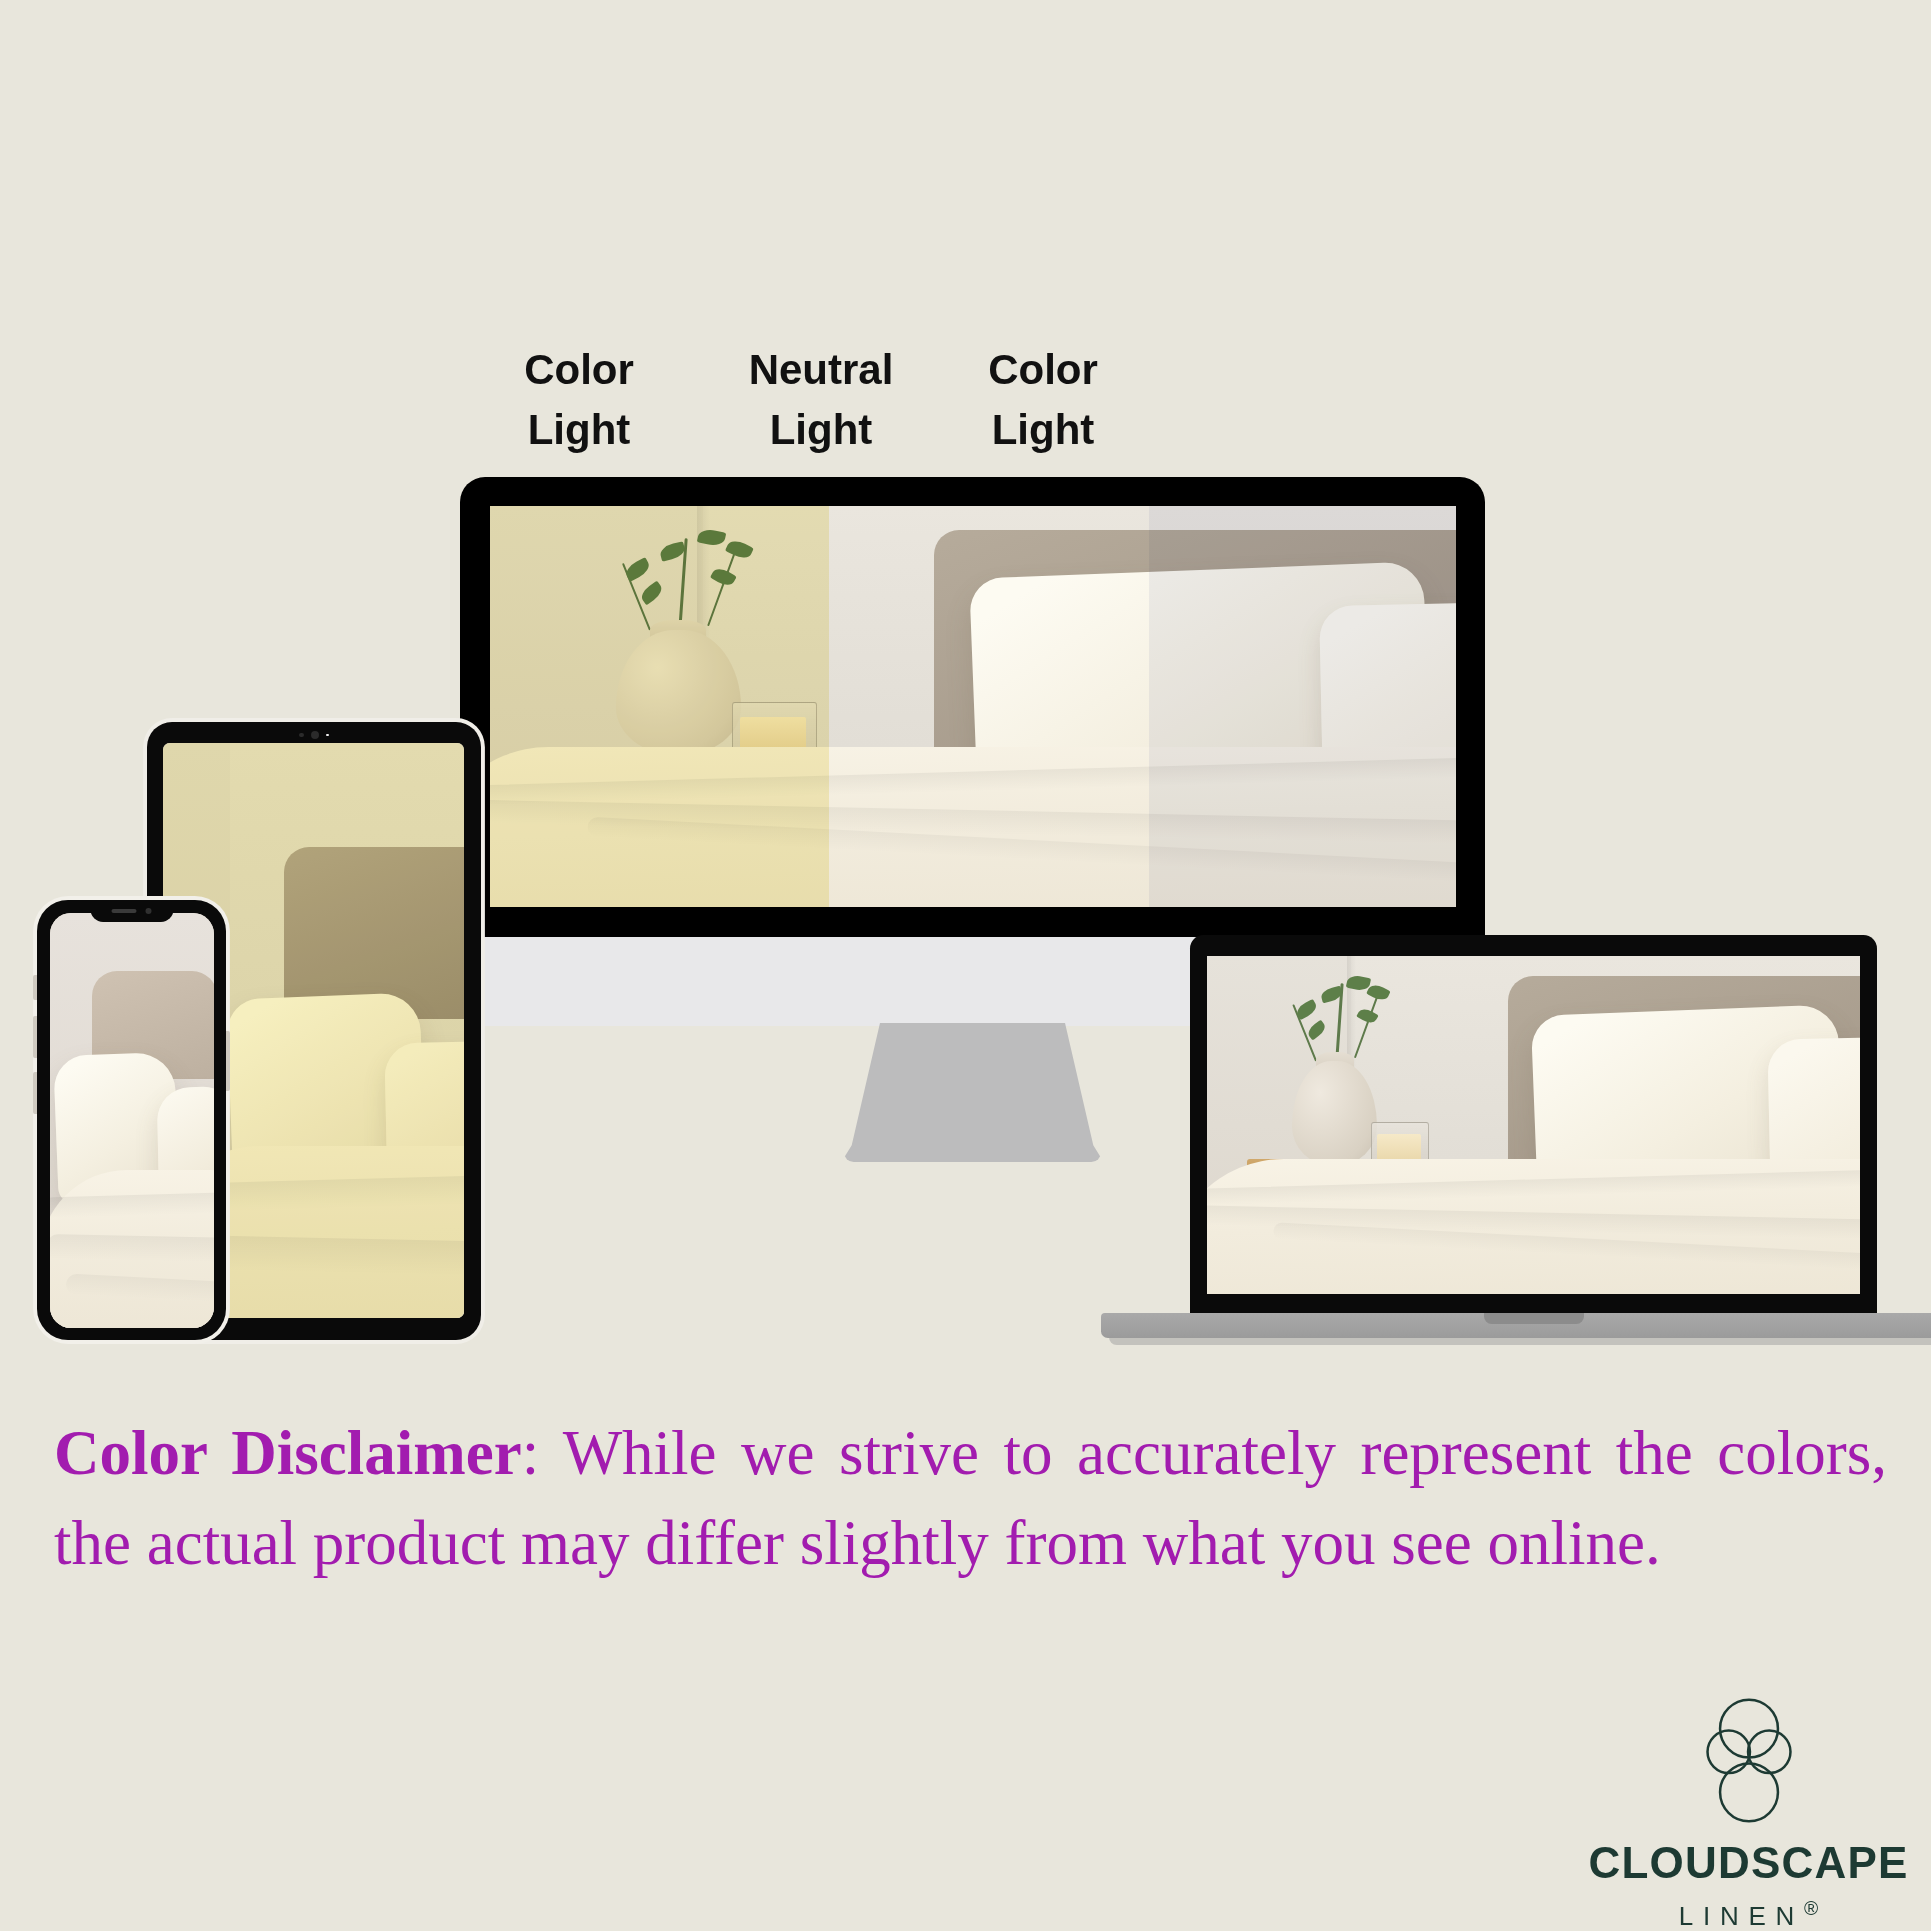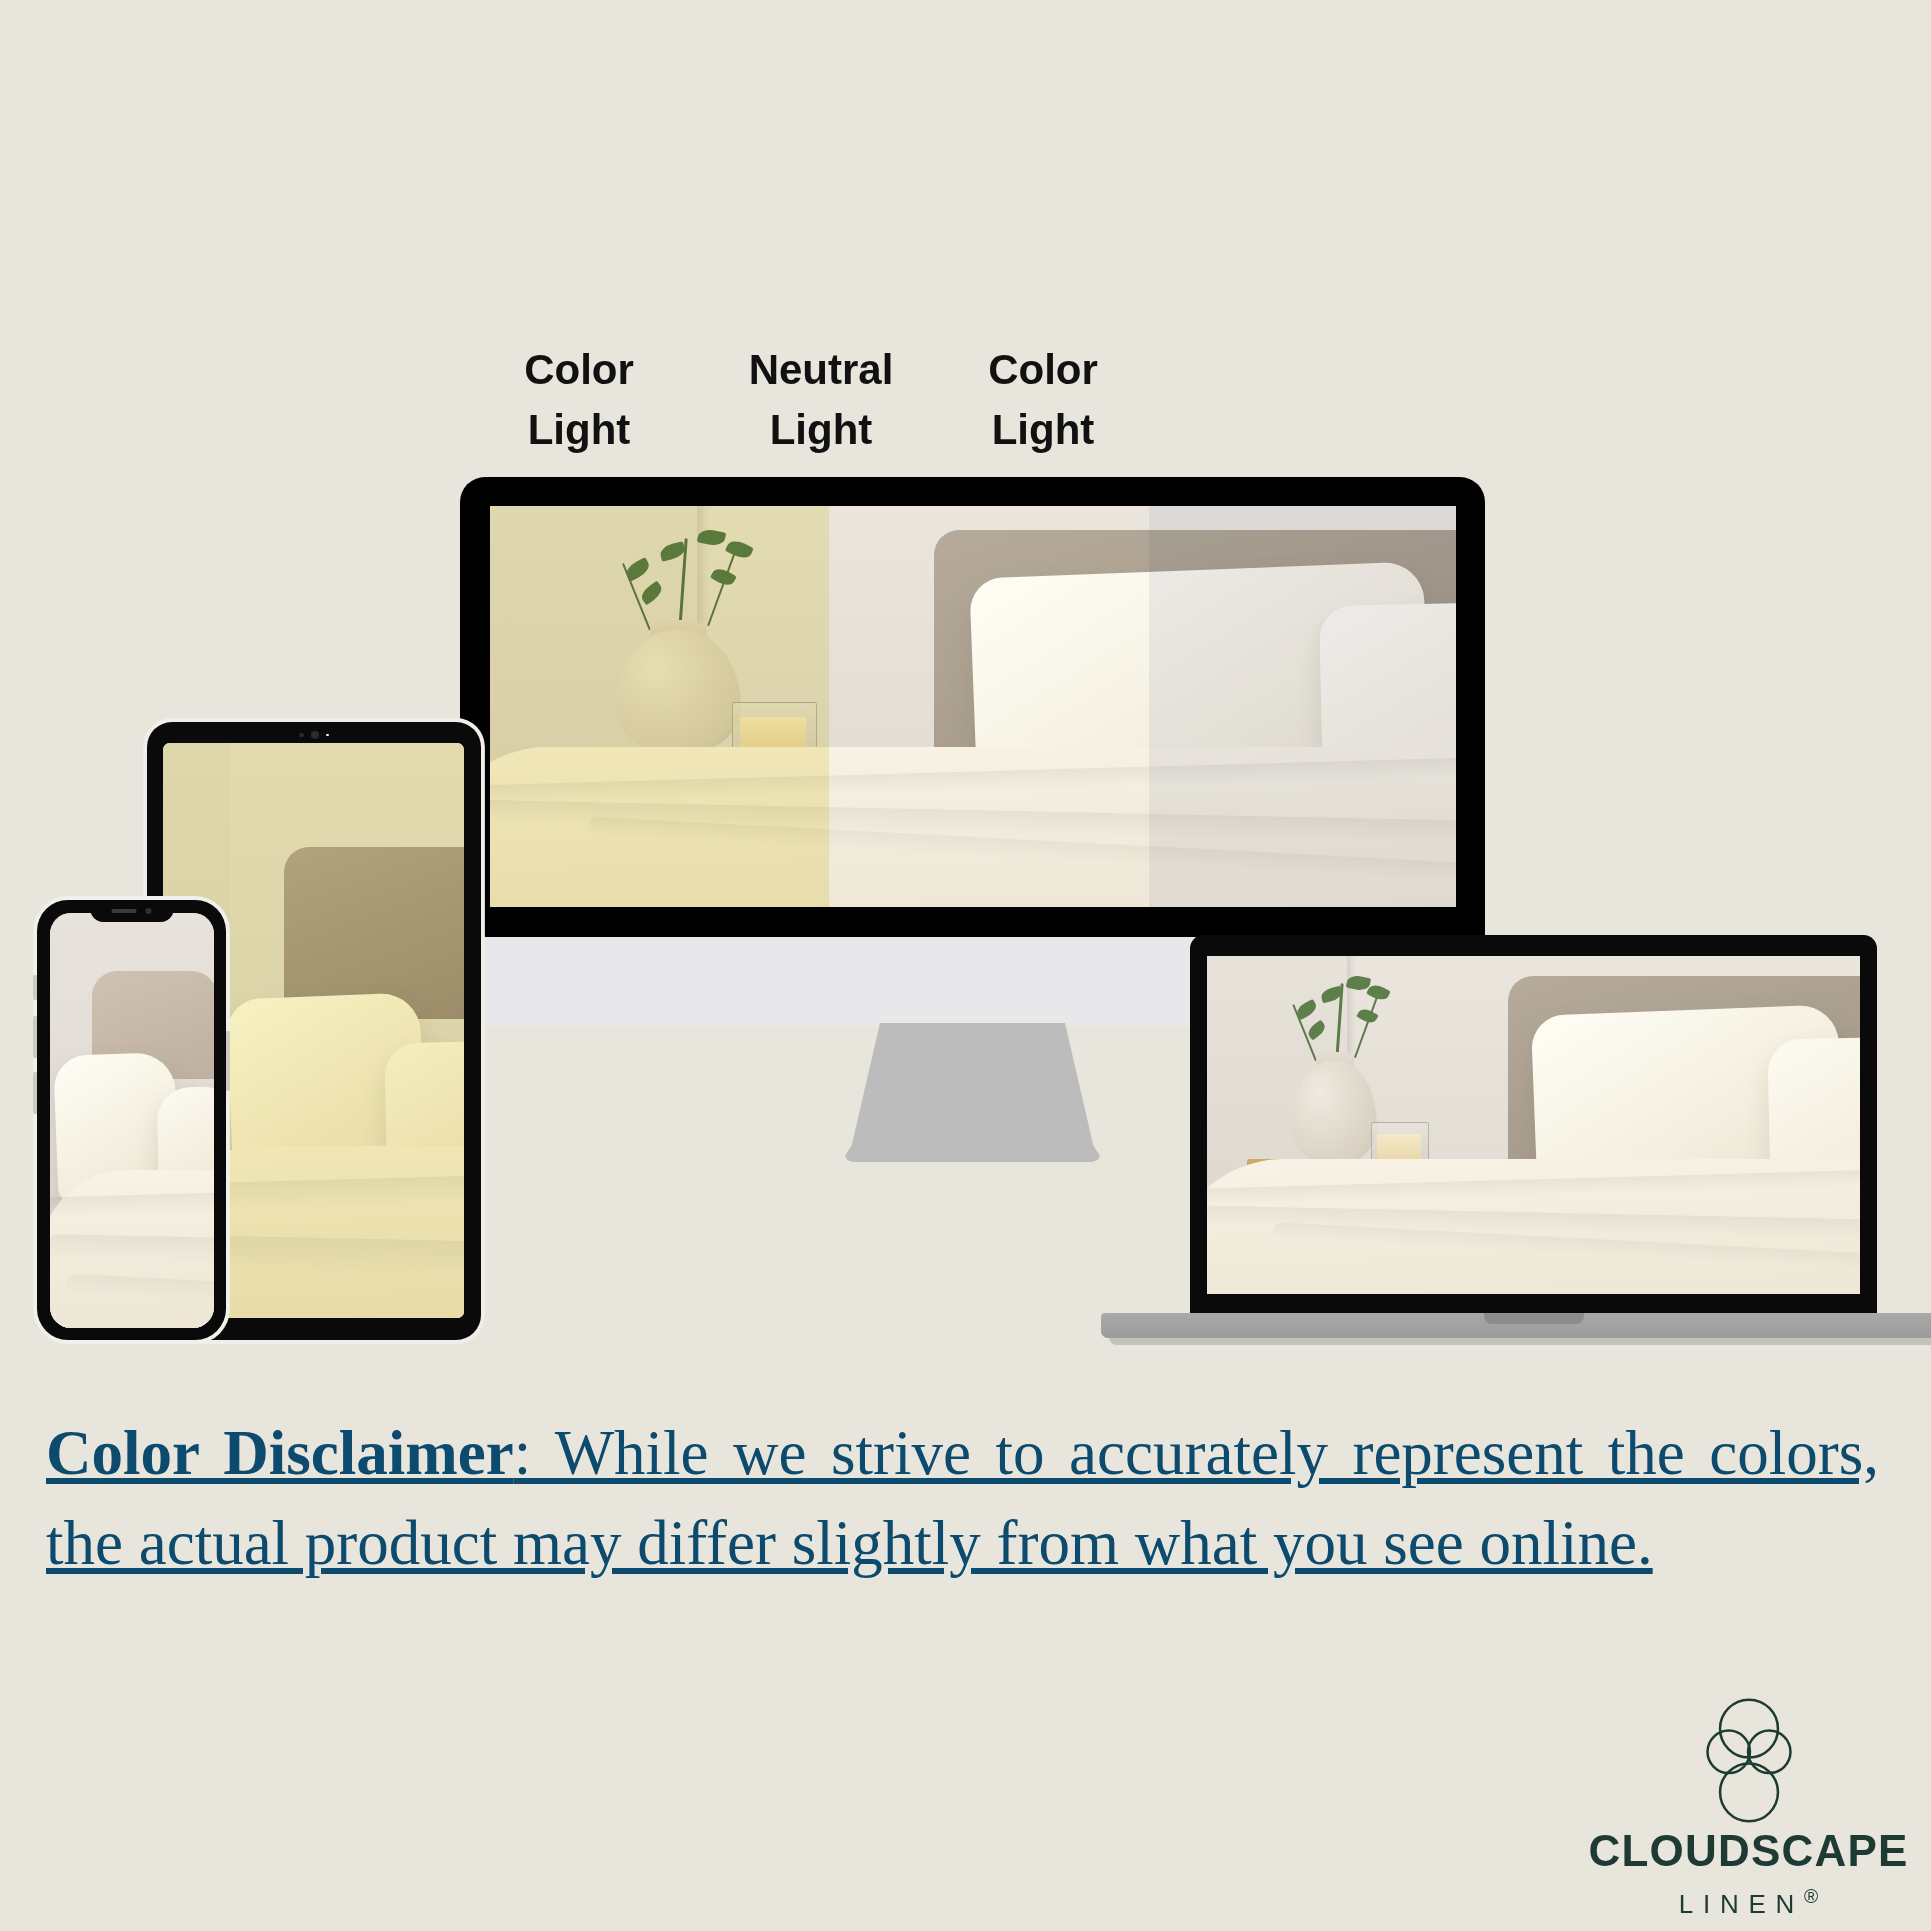--- a/index.html
+++ b/index.html
@@ -180,33 +180,33 @@
     position:absolute;left:-81px;top:402px;width:850px;height:7.7px;
     background:#c3c2bd;border-radius:0 0 7.7px 7.7px;
   }
   .lap-notch{
     position:absolute;left:50%;top:378px;transform:translateX(-50%);
     width:100px;height:10.6px;background:#8c8c8c;border-radius:0 0 7.7px 7.7px;
   }
 
   
   #disclaimer{
-    position:absolute;left:46px;top:1408px;width:1833px;
+    position:absolute;left:54px;top:1408px;width:1833px;
     font-family:"Liberation Serif",serif;
-    font-size:63px;line-height:90px;color:#0c4a6e;
-    text-align:justify;text-justify:inter-word;text-decoration:underline;
+    font-size:63px;line-height:90px;color:#a21caf;
+    text-align:justify;text-justify:inter-word;
   }
   #disclaimer .lead{font-weight:700;}
 
   
   #logo{position:absolute;left:1566px;top:1692px;width:365px;text-align:center;}
   .logo-mark{display:block;margin:0 auto;}
   .logo-word{
     font-family:"Liberation Sans",sans-serif;font-weight:700;
-    font-size:44px;letter-spacing:1.2px;color:#1d3a33;margin-top:0;line-height:1;
+    font-size:44px;letter-spacing:1.2px;color:#1d3a33;margin-top:12px;line-height:1;
   }
   .logo-sub{
     font-family:"Liberation Sans",sans-serif;font-weight:400;
     font-size:26px;letter-spacing:9.7px;color:#1d3a33;margin-top:13.5px;line-height:1;
     position:relative;display:inline-block;
   }
   .logo-reg{font-size:19.3px;vertical-align:super;letter-spacing:0;}
 </style>
 </head>
 <body>

